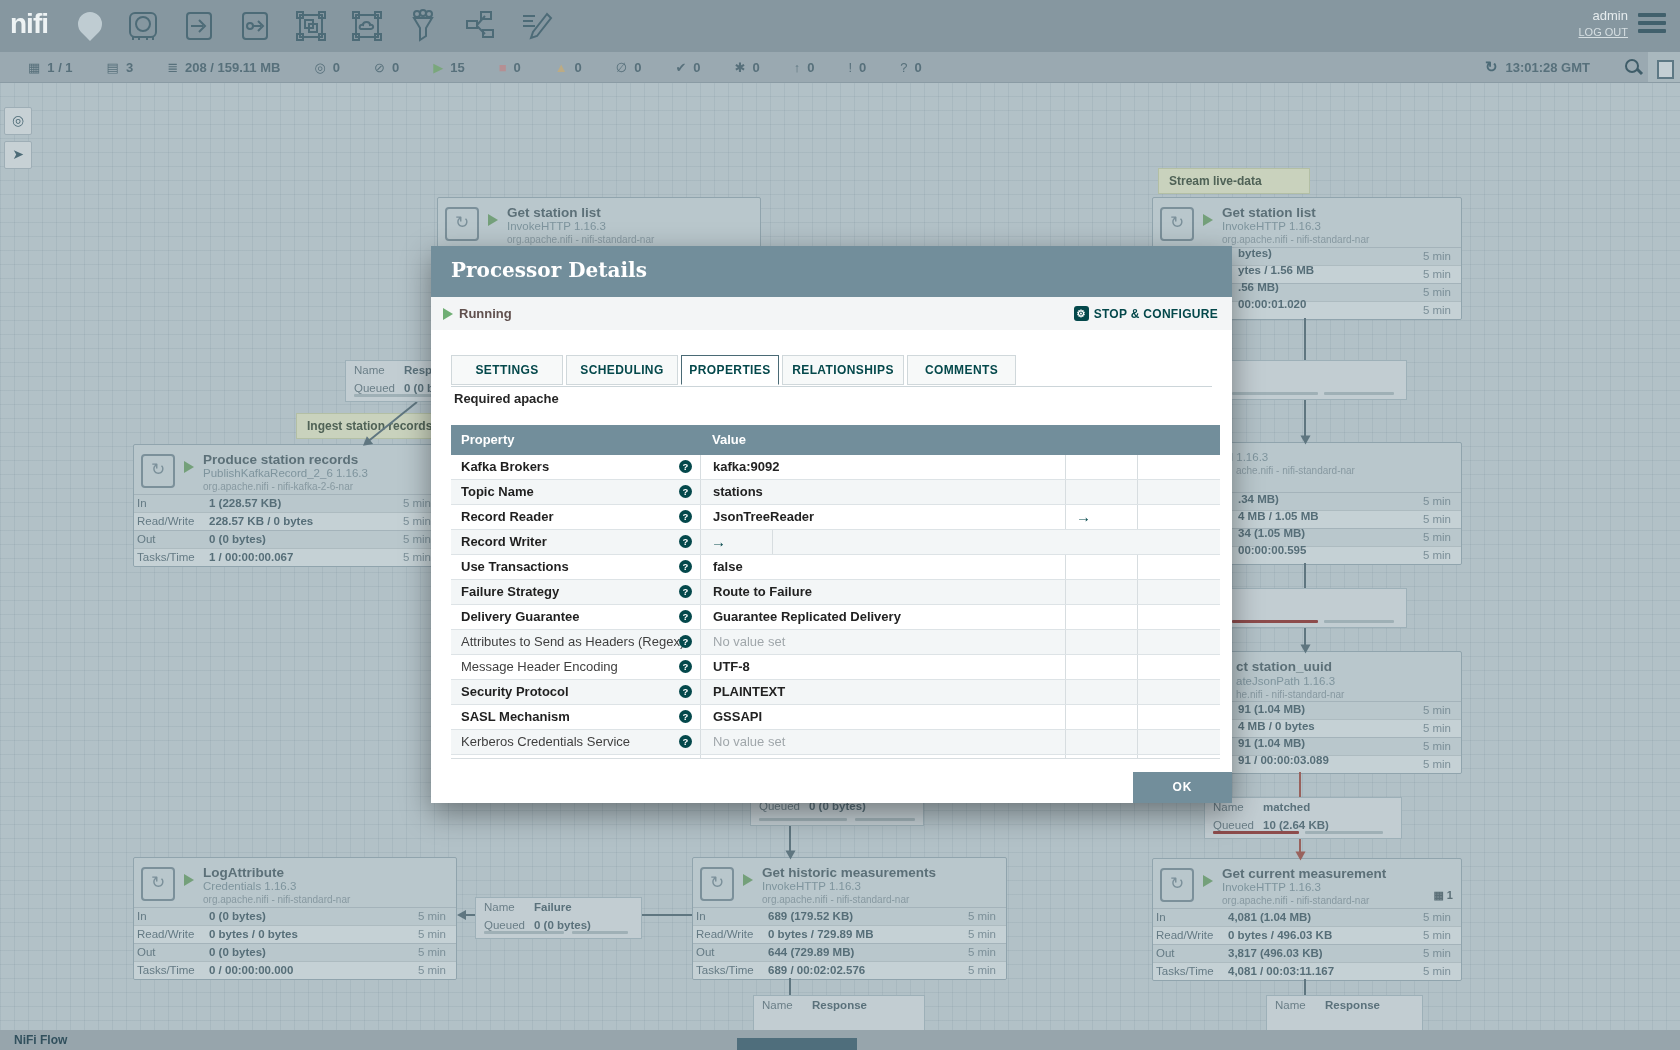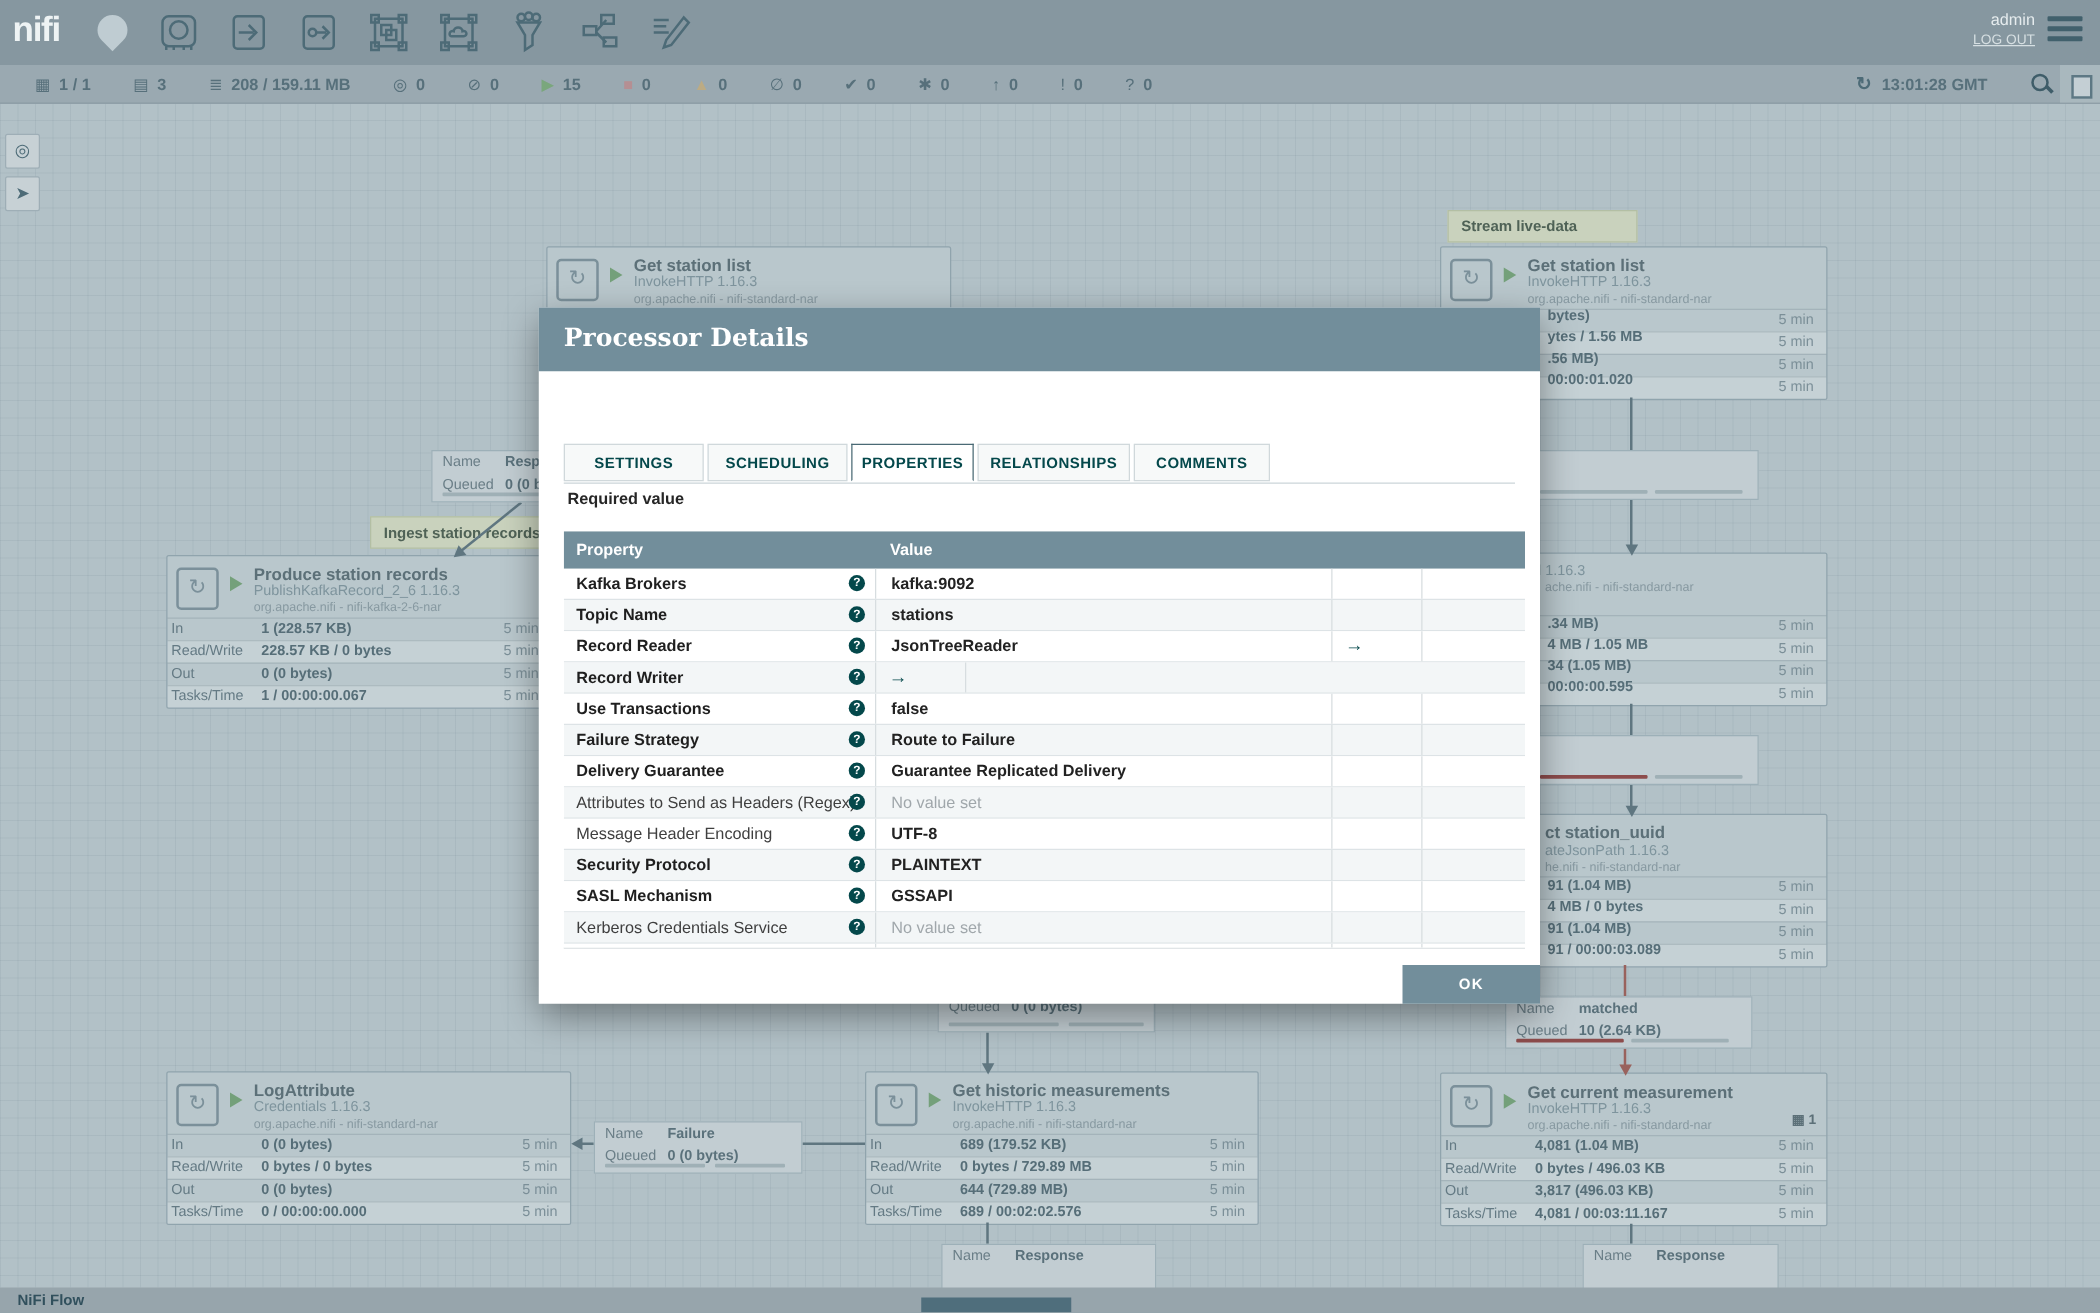--- a/index.html
+++ b/index.html
@@ -88,21 +88,21 @@
   #prop-head .h-val{padding-left:12px;}
   .p-row{display:flex;height:24px;border-bottom:1px solid #dde3e6;font-size:13px;line-height:23px;background:#fff;}
   .p-row.alt{background:#f3f6f7;}
   .c-prop{position:relative;width:249px;box-sizing:border-box;padding-left:10px;color:#3f3f3f;white-space:nowrap;overflow:hidden;}
   .c-prop.req{font-weight:bold;color:#1f1f1f;}
   .help{position:absolute;right:8px;top:5px;width:13px;height:13px;border-radius:50%;background:#04484b;color:#fff;font-size:9.5px;font-weight:bold;text-align:center;line-height:13px;cursor:pointer;}
   .c-val{width:365px;box-sizing:border-box;padding-left:12px;border-left:1px solid #d7dde0;font-weight:600;color:#222;white-space:nowrap;overflow:hidden;}
   .c-val.unset{color:#a0a7ab;font-weight:400;}
   .c-go{width:72px;box-sizing:border-box;border-left:1px solid #d7dde0;text-align:left;padding-left:10px;color:#06494c;font-weight:bold;font-size:15px;cursor:pointer;}
   .c-x{flex:1;border-left:1px solid #d7dde0;}
-  #dlg-ok{position:absolute;right:0;bottom:0;width:110px;height:31px;background:#728e9b;color:#fff;font-size:12px;font-weight:bold;letter-spacing:1px;text-align:center;line-height:31px;cursor:pointer;}
+  #dlg-ok{position:absolute;right:0;bottom:0;width:99px;height:31px;background:#728e9b;color:#fff;font-size:12px;font-weight:bold;letter-spacing:1px;text-align:center;line-height:31px;cursor:pointer;}
 </style>
 </head>
 <body>
 
 <div id="app">
 
   <div id="header">
     <div id="logo"><span>nifi</span></div>
     <div id="logo-drop"></div>
     <div id="toolbar-icons">
@@ -576,28 +576,36 @@
 
   <div id="footer">
     <div id="breadcrumb">NiFi Flow</div>
   </div>
   <div id="footer-frag"></div>
 
   <div id="dialog">
     <div id="dlg-header">
       <div id="dlg-title">Processor Details</div>
     </div>
+    <div id="dlg-strip">
+      <div id="dlg-run-play"></div>
+      <div id="dlg-status">Running</div>
+      <div id="dlg-action">
+        <span class="gear">⚙</span>
+        <span>STOP &amp; CONFIGURE</span>
+      </div>
+    </div>
     <div id="dlg-tabs">
         <div class="tab" style="width: 112px;">SETTINGS</div>
         <div class="tab" style="width: 112px;">SCHEDULING</div>
         <div class="tab active" style="width: 98px;">PROPERTIES</div>
         <div class="tab" style="width: 122px;">RELATIONSHIPS</div>
         <div class="tab" style="width: 109px;">COMMENTS</div>
       </div>
-    <div id="dlg-required">Required value</div>
+    <div id="dlg-required">Required apache</div>
     <div id="prop-table">
       <div id="prop-head">
         <div class="h-prop">Property</div>
         <div class="h-val">Value</div>
       </div>
       <div id="prop-rows">
           <div class="p-row">
             <div class="c-prop req">Kafka Brokers<span class="help">?</span></div>
             <div class="c-val">kafka:9092</div>
             <div class="c-go"></div>

